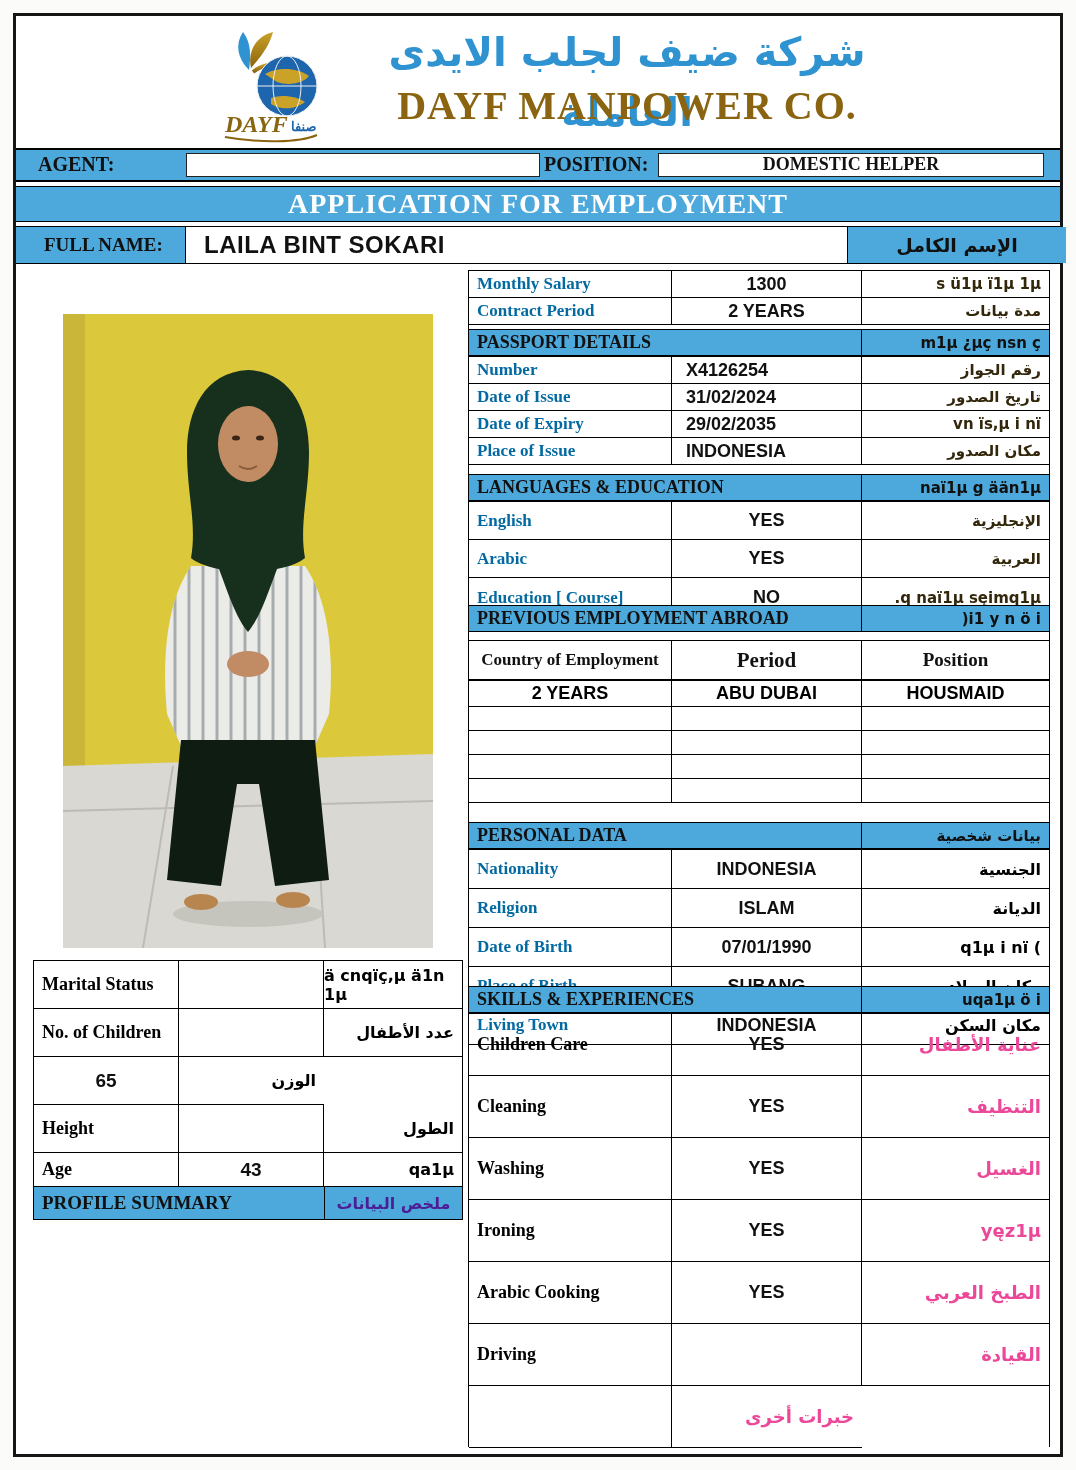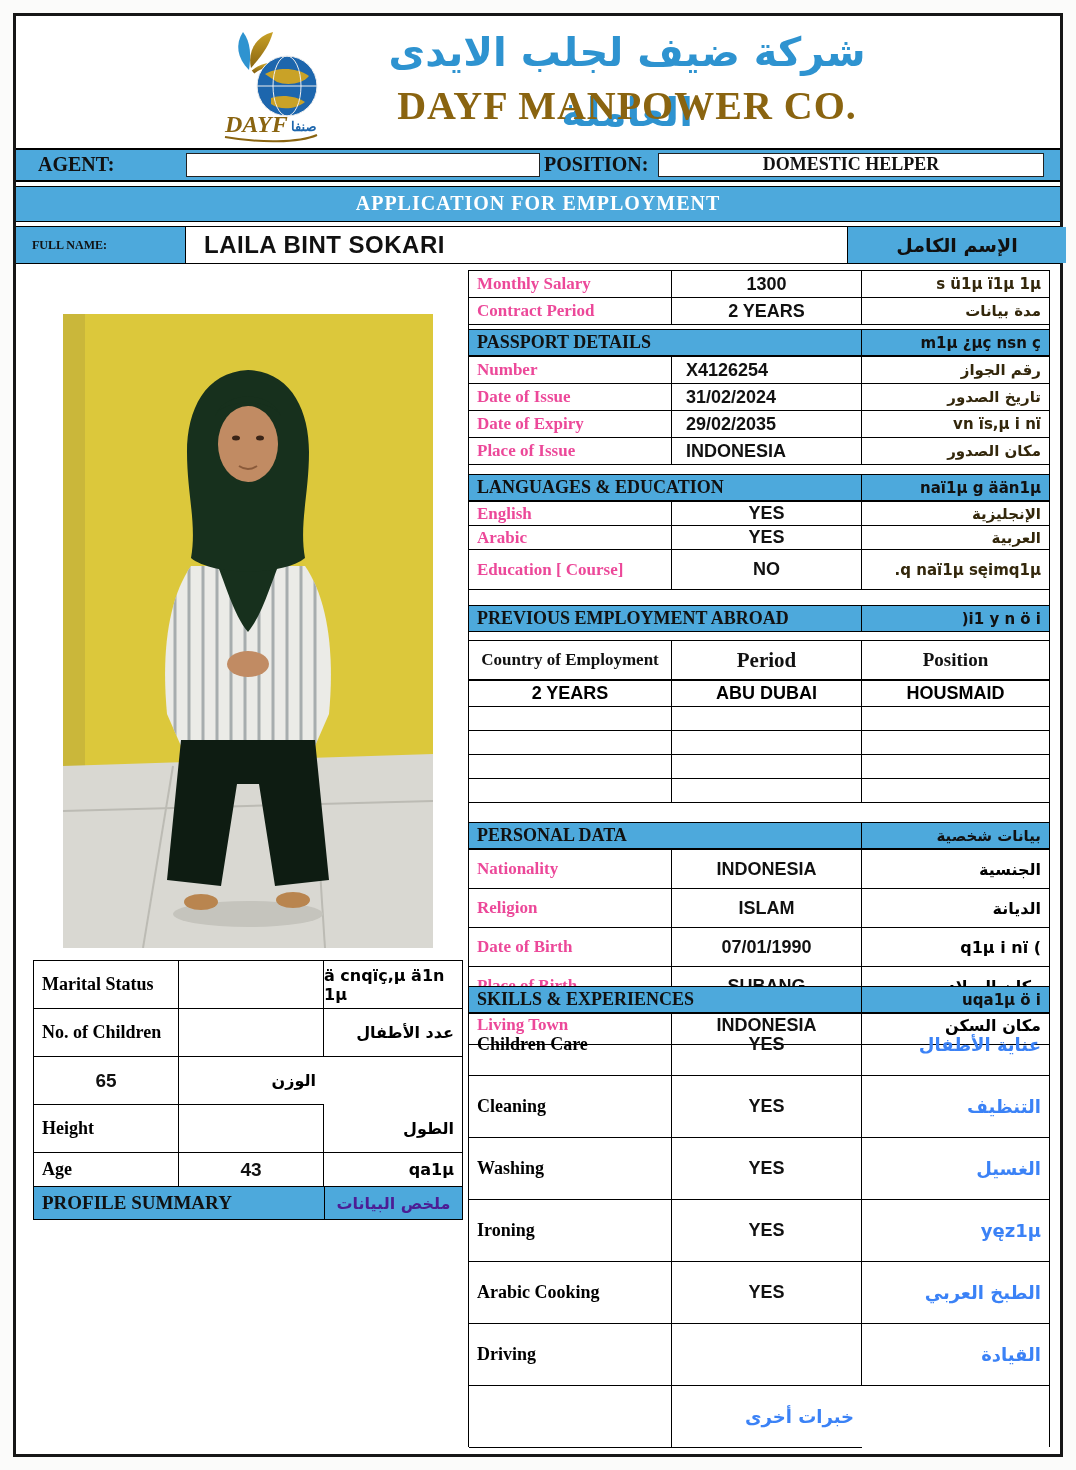--- a/index.html
+++ b/index.html
@@ -22,67 +22,67 @@
   .agent-bar { position:absolute; left:0; top:132px; width:100%; height:34px; background:#4da9dc;
                border-top:2px solid #000; border-bottom:2px solid #000; }
   .agent-label { position:absolute; left:22px; top:3px; font-size:20px; font-weight:bold; }
   .agent-input { position:absolute; left:170px; top:3px; width:354px; height:24px; background:#fff; border:1px solid #222; }
   .position-label { position:absolute; left:528px; top:3px; font-size:20px; font-weight:bold; }
   .position-input { position:absolute; left:642px; top:3px; width:386px; height:24px; background:#fff;
                     border:1px solid #222; text-align:center; font-weight:bold; font-size:18px; line-height:21px; }
 
   
   .title-bar { position:absolute; left:0; top:170px; width:100%; height:36px; background:#4da9dc;
-               border-top:1px solid #000; border-bottom:1px solid #000; color:#fff; font-size:20px;
+               border-top:1px solid #000; border-bottom:1px solid #000; color:#fff; font-size:28px;
                font-weight:bold; text-align:center; line-height:33px; letter-spacing:1px; }
 
   
   .fullname-row { position:absolute; left:0; top:210px; width:100%; height:38px; display:grid;
                   grid-template-columns:170px 662px 218px; border-top:1px solid #000; border-bottom:1px solid #000; }
-  .fn-label { background:#4da9dc; font-size:12px; font-weight:bold; display:flex; align-items:center;
-              padding-left:16px; border-right:1px solid #000; }
+  .fn-label { background:#4da9dc; font-size:19px; font-weight:bold; display:flex; align-items:center;
+              padding-left:28px; border-right:1px solid #000; }
   .fn-value { background:#fff; display:flex; align-items:center; padding-left:18px;
               font-family:"Liberation Sans", sans-serif; font-weight:bold; font-size:24px;
               border-right:1px solid #000; letter-spacing:0.5px; }
   .fn-arabic { background:#4da9dc; display:flex; align-items:center; justify-content:center;
                font-family:"DejaVu Sans", sans-serif; font-weight:bold; font-size:19px; }
 
   
   .photo { position:absolute; left:47px; top:298px; width:370px; height:634px; }
 
   
   .rightcol { position:absolute; left:452px; top:254px; width:582px; height:1177px;
               border-left:1px solid #000; border-right:1px solid #000; }
   .rightcol > div { position:absolute; left:0; width:580px; }
 
   .section { border-top:1px solid #000; }
   .trow { display:grid; grid-template-columns:203px 190px 187px; }
   .cell { border-right:1px solid #000; border-bottom:1px solid #000; display:flex;
           align-items:center; overflow:hidden; }
   .cell:last-child { border-right:none; }
 
-  .rows .c-label { font-weight:bold; font-size:17px; color:#ec4899; padding-left:8px; }
+  .rows .c-label { font-weight:bold; font-size:17px; color:#0369a1; padding-left:8px; }
   .rows .c-value { font-family:"Liberation Sans", sans-serif; font-weight:bold; font-size:18px; justify-content:center; }
   .rows .c-arabic { font-family:"DejaVu Sans", sans-serif; font-weight:bold; font-size:15px;
                     justify-content:flex-end; padding-right:8px; color:#33270b; }
 
   .rows-salary  .trow { height:27px; }
   .rows-passport .trow { height:27px; }
   .rows-passport .c-value { justify-content:flex-start; padding-left:14px; }
-  .rows-languages .trow { height:24px; }
+  .rows-languages .trow { height:38px; }
   .rows-languages .trow:last-child { height:40px; }
   .rows-employment .trow { height:24px; }
   .rows-employment .trow:first-child { height:26px; }
   .rows-employment .cell { justify-content:center; font-family:"Liberation Sans", sans-serif;
                            font-weight:bold; font-size:18px; padding:0; color:#000; }
   .rows-personal .trow { height:39px; }
   .rows-personal .c-arabic { color:#000; font-size:16px; }
   .rows-skills .trow { height:62px; }
   .rows-skills .c-label { color:#000; font-size:18px; }
-  .rows-skills .c-arabic { color:#3b82f6; font-size:18px; }
+  .rows-skills .c-arabic { color:#ec4899; font-size:18px; }
 
   .rows-salary   { top:0; }
   .bar-passport  { top:59px; }
   .rows-passport { top:86px; }
   .bar-languages { top:204px; }
   .rows-languages{ top:231px; }
   .bar-employment{ top:335px; }
   .emp-header    { top:370px; }
   .rows-employment{ top:410px; }
   .bar-personal  { top:552px; }

